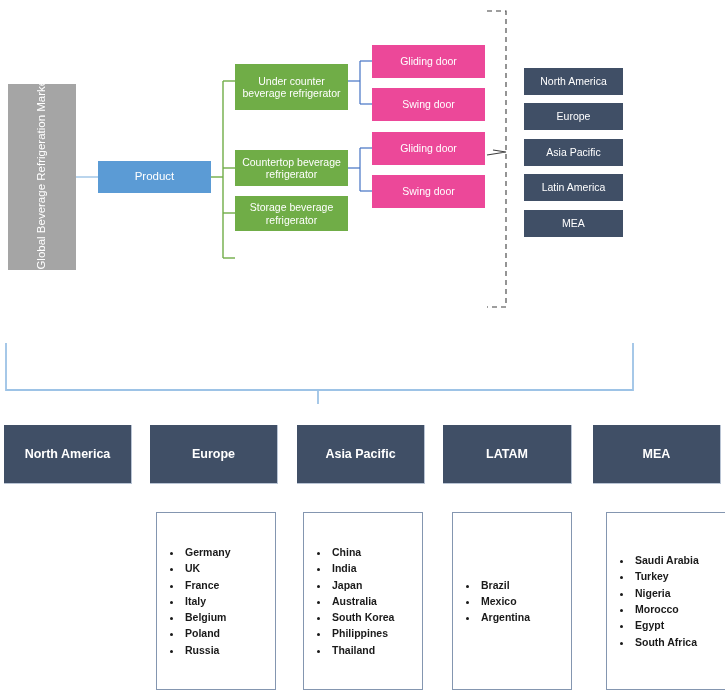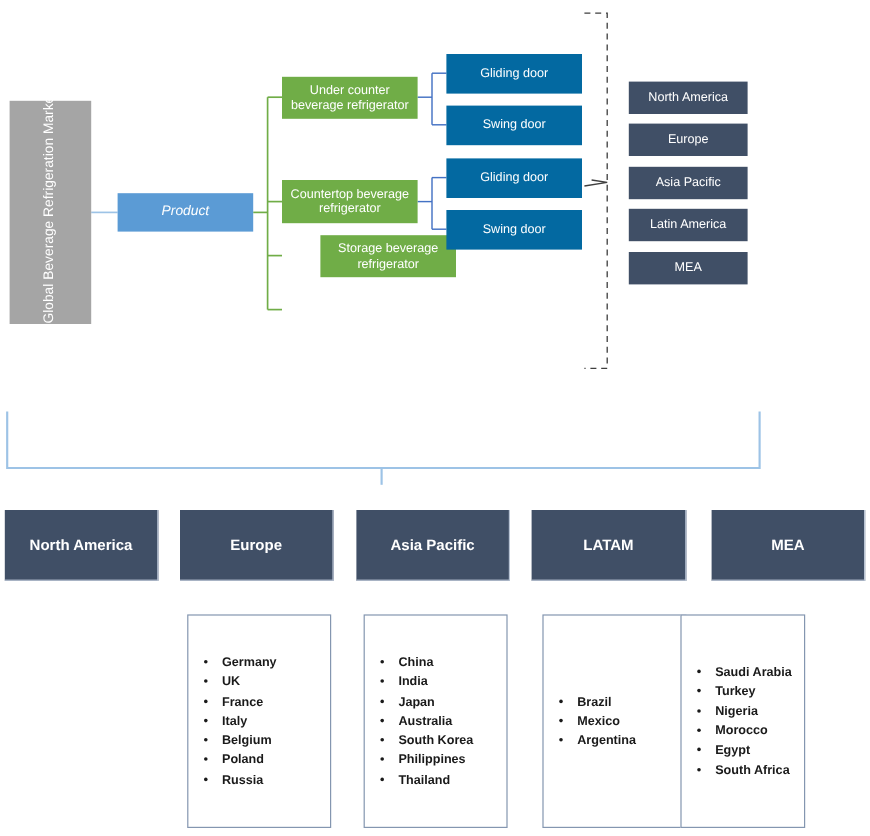--- a/index.html
+++ b/index.html
@@ -40,35 +40,34 @@
     white-space: nowrap;
     display: block;
     width: 186px;
     text-align: center;
   }
   
   #product-box {
     left: 98px; top: 161px; width: 113px; height: 32px;
     background: #5B9BD5;
     font-size: 11.5px;
-    font-style: italic;
   }
   
   .green-box {
     background: #70AD47;
     font-size: 10.5px;
     left: 235px; width: 113px;
   }
-  #green-0 { top: 64px; height: 35px; }
+  #green-0 { top: 64px; height: 46px; }
   #green-1 { top: 150px; height: 36px; justify-content: center; }
-  #green-2 { top: 196px; height: 35px; margin-left: 32px; }
+  #green-2 { top: 196px; height: 35px; }
   #green-3 { top: 240px; height: 35px; }
   
   .blue-box {
-    background: #0369a1;
+    background: #ec4899;
     font-size: 10.5px;
     left: 372px; width: 113px; height: 33px;
   }
   #blue-0 { top: 45px; }
   #blue-1 { top: 88px; }
   #blue-2 { top: 132px; }
   #blue-3 { top: 175px; }
   
   .navy-chip {
     background: #404F66;
@@ -101,21 +100,21 @@
     background: #ffffff;
     border: 1px solid #8496b0;
     top: 512px; height: 178px;
     display: flex;
     align-items: center;
   }
   #list-box-0 { left: 6px;   width: 120px; }
   #list-box-1 { left: 156px; width: 120px; }
   #list-box-2 { left: 303px; width: 120px; }
   #list-box-3 { left: 452px; width: 120px; }
-  #list-box-4 { left: 567px; width: 104px; }
+  #list-box-4 { left: 606px; width: 120px; }
   .list-box ul {
     margin: 0;
     padding-left: 26px;
     list-style: disc;
     font-size: 10.5px;
     font-weight: bold;
     color: #1a1a1a;
     line-height: 1.55;
   }
   .list-box li { padding-left: 2px; }

